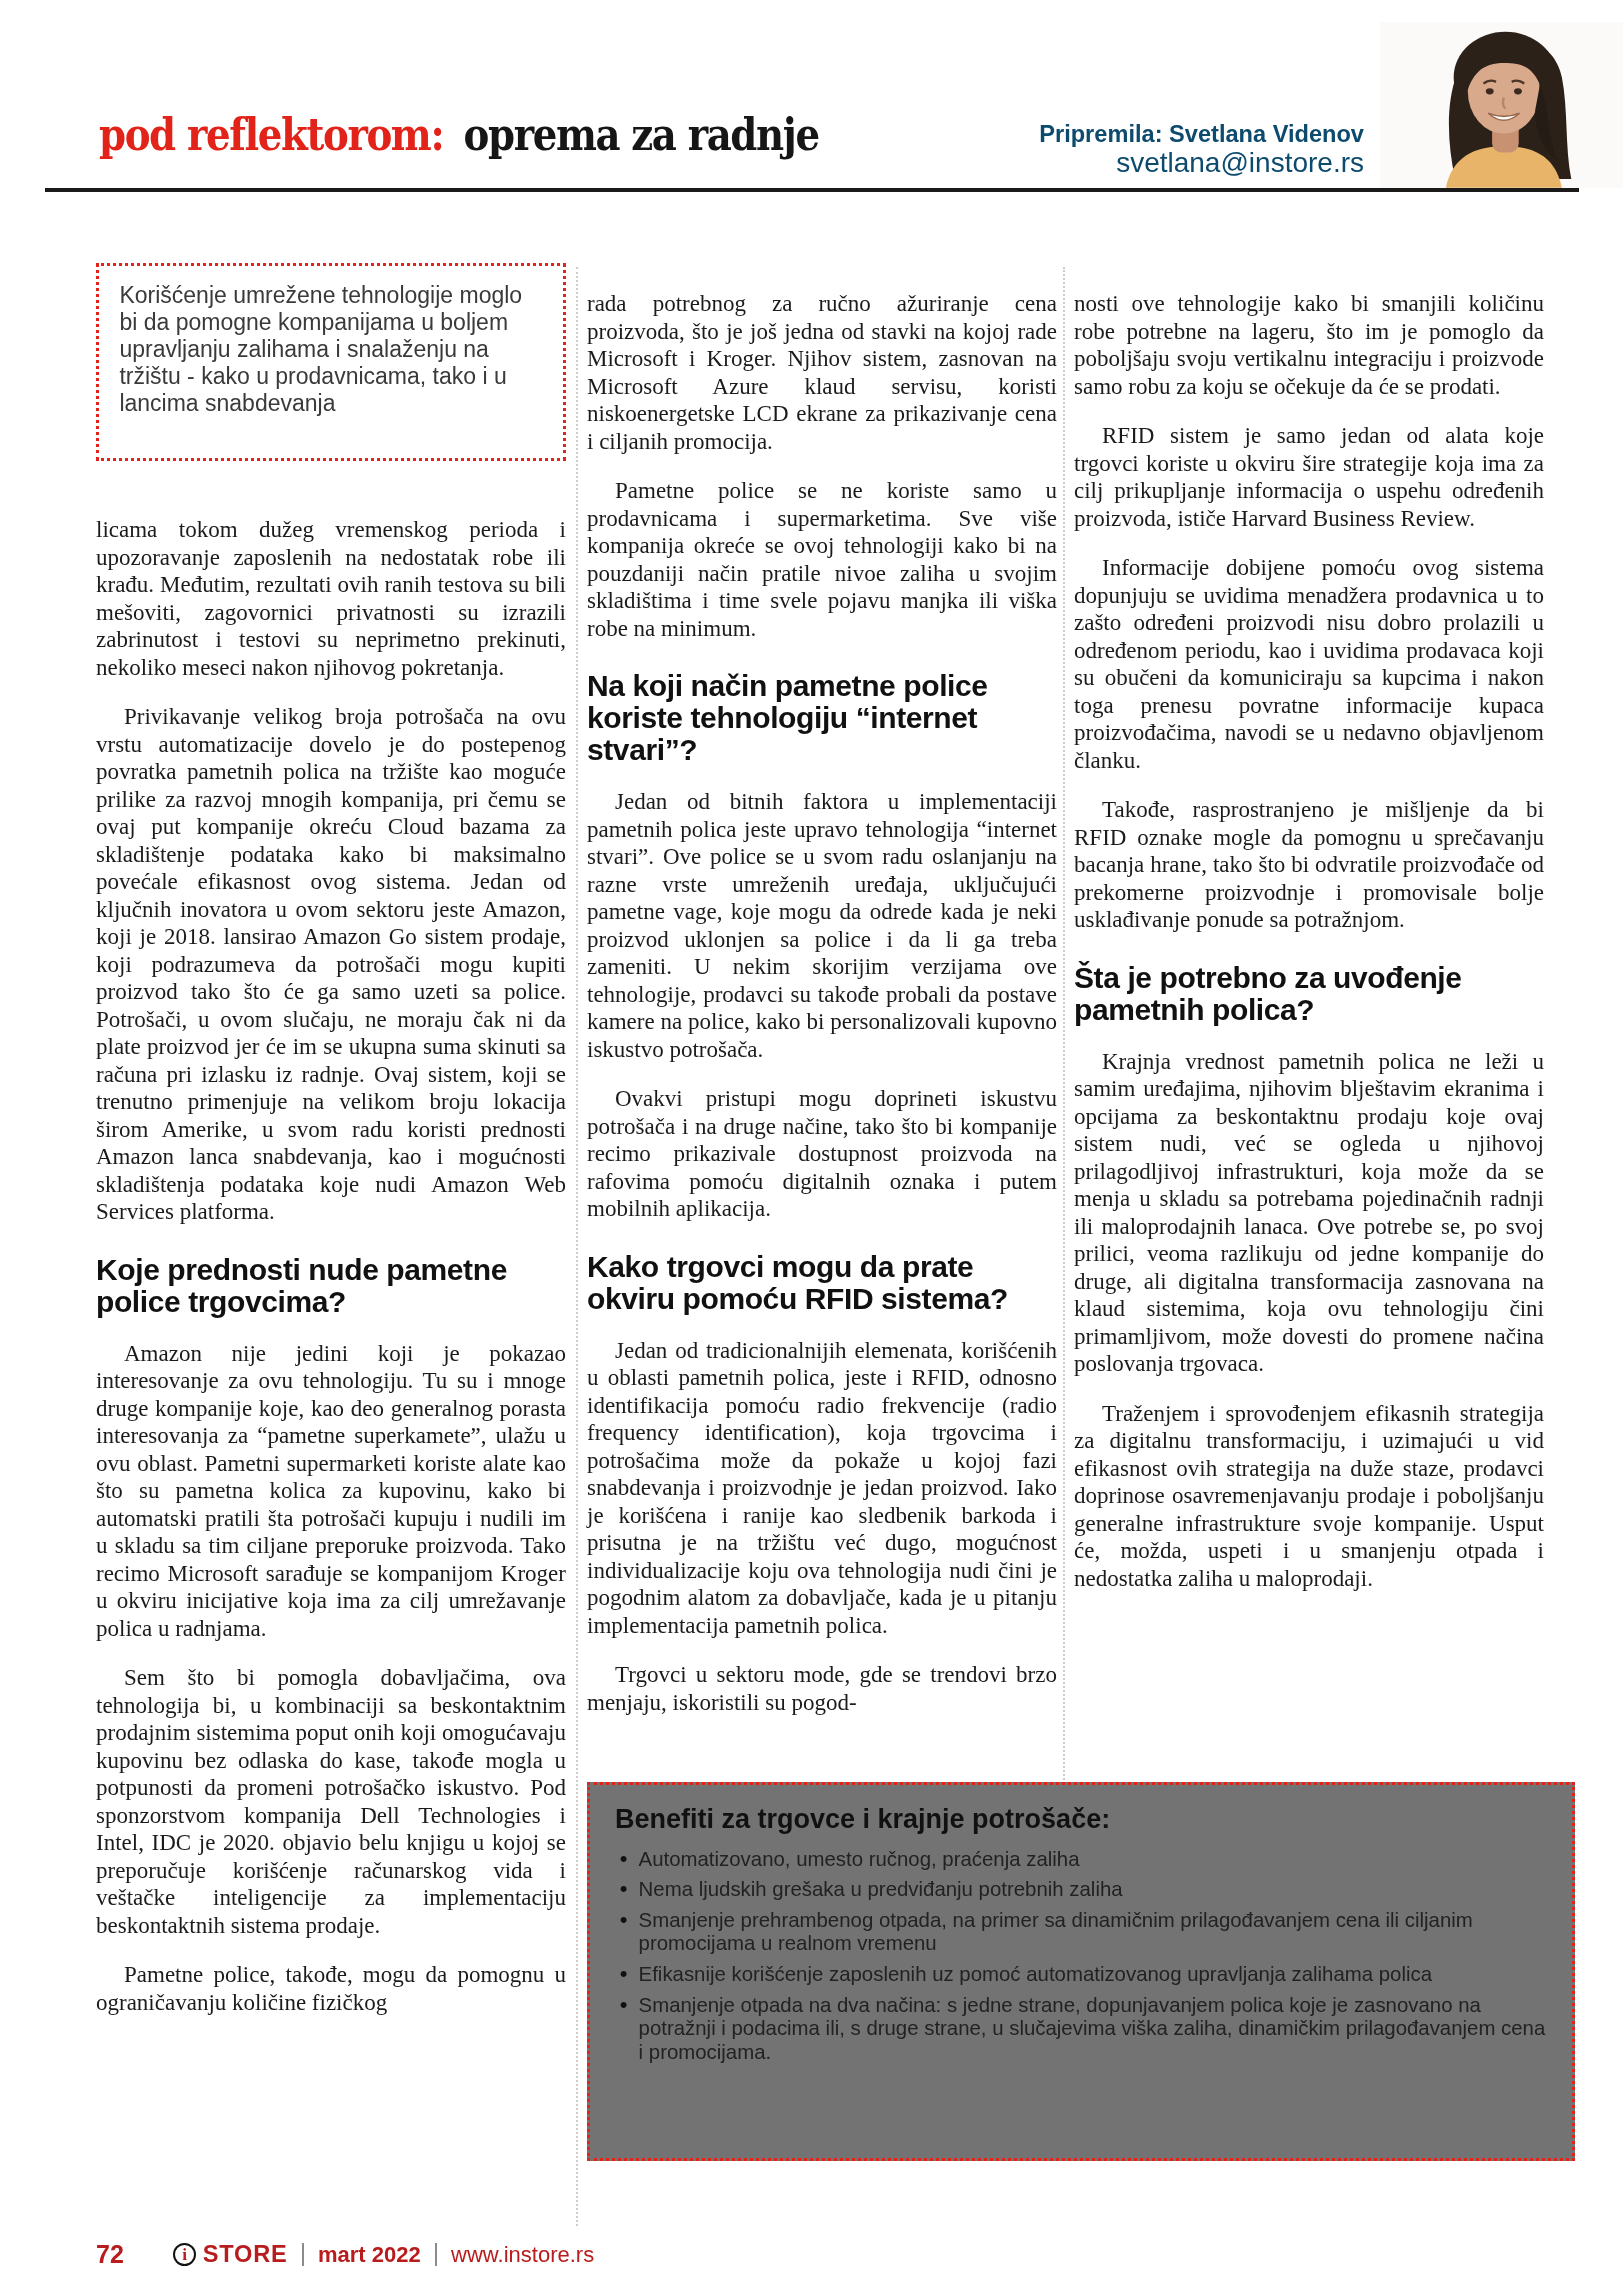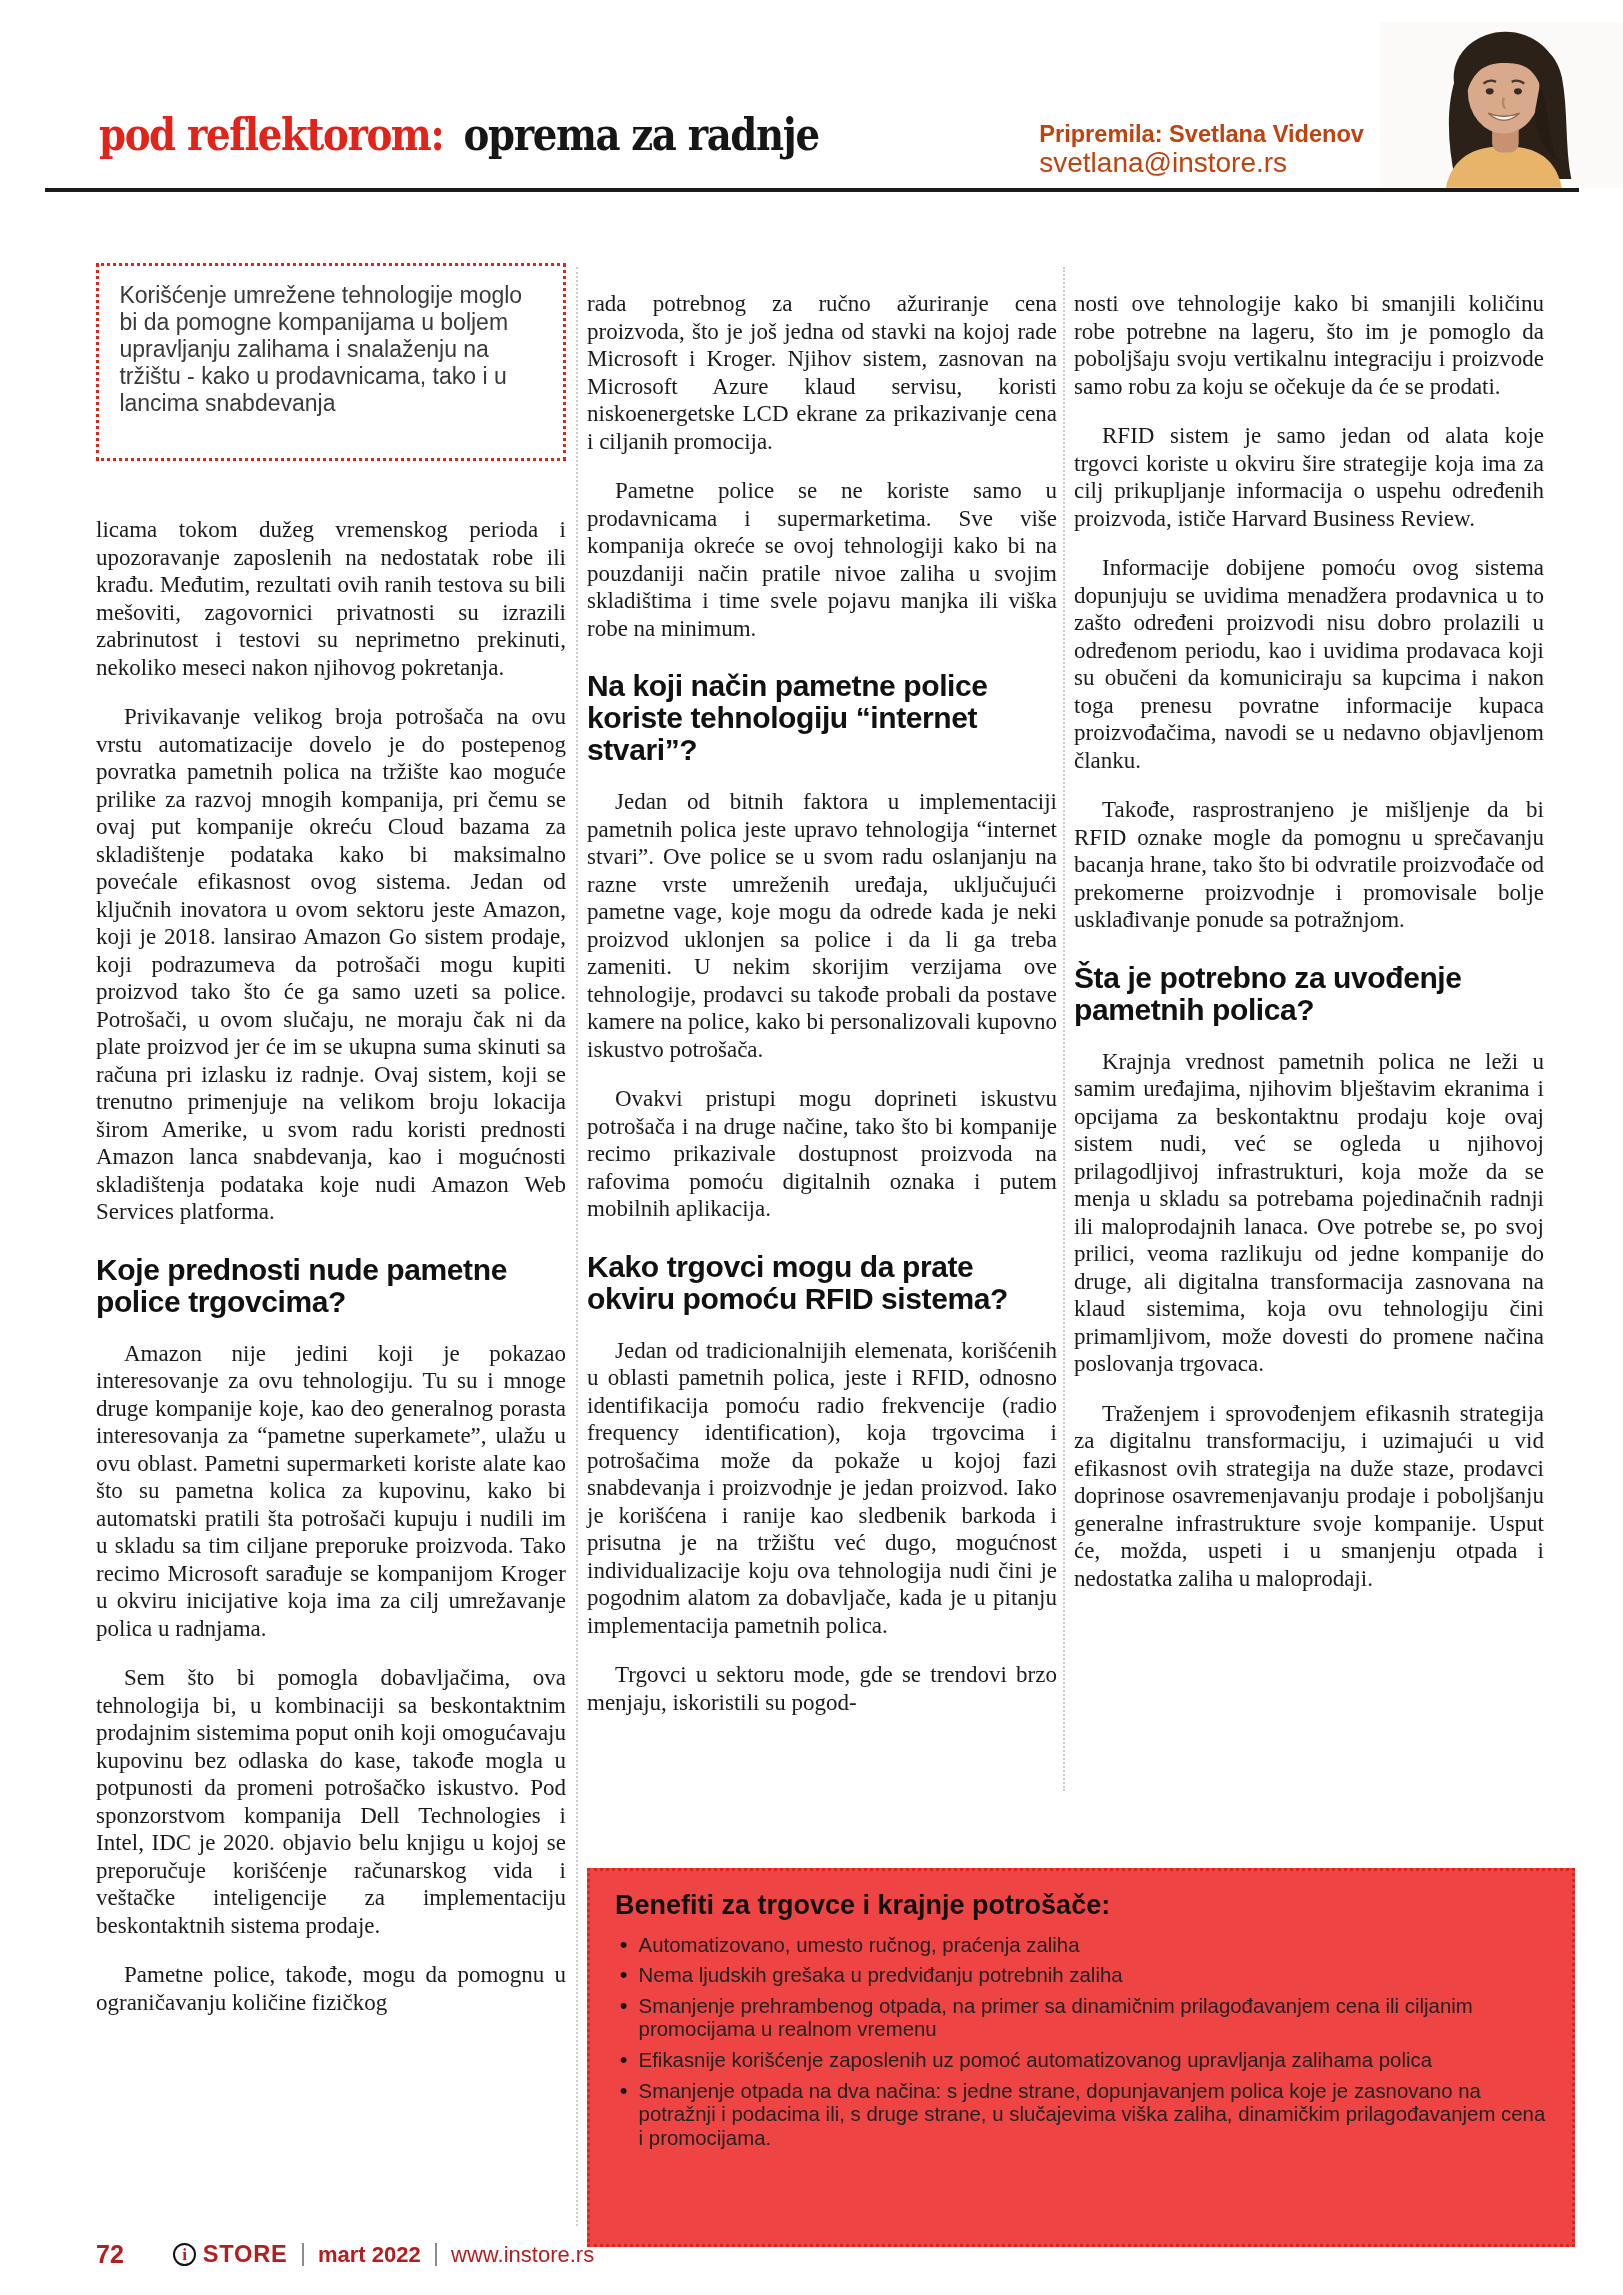--- a/index.html
+++ b/index.html
@@ -10,21 +10,21 @@
   }
   
   .masthead-title {
     position:absolute; left:99px; top:108px; margin:0;
     font-family:"DejaVu Serif", serif; font-weight:bold; font-size:45px;
     letter-spacing:-1.6px; white-space:nowrap;
     transform:scaleX(0.86); transform-origin:left center;
   }
   .masthead-title .kicker { color:#e2231a; }
   .masthead-title .topic  { color:#161616; margin-left:9.4px; }
-  .byline { position:absolute; right:259px; top:119px; color:#c2410c; }
+  .byline { position:absolute; right:259px; top:119px; text-align:right; color:#0c4a6e; }
   .byline .byline-name { font-weight:bold; font-size:23.6px; line-height:30px; }
   .byline .byline-email { font-size:28px; line-height:28px; }
   .author-photo { position:absolute; left:1380px; top:22px; width:243px; height:166px; overflow:hidden; }
   .header-rule { position:absolute; left:45px; top:188px; width:1534px; height:3.9px; background:#1a1a1a; }
 
   
   .intro-box {
     position:absolute; left:96px; top:263px; width:470px; height:198px;
     border:3.9px dotted #e2231a; padding:15.7px 20.4px;
   }
@@ -46,22 +46,22 @@
     font-family:"Liberation Sans", sans-serif; font-weight:bold;
     font-size:30px; line-height:32px; letter-spacing:-0.4px; color:#111;
     margin:28px 0 19px 0;
   }
   .vsep { position:absolute; width:0; border-left:2.4px dotted #cccccc; }
   .vsep-1 { left:576px;  top:267px; height:1959px; }
   .vsep-2 { left:1063px; top:267px; height:1524px; }
 
   
   .benefits-box {
-    position:absolute; left:587px; top:1868px; width:988px; height:379px;
-    border:3.9px dotted #e2231a; padding:19px 25px; background:#ef4444;
+    position:absolute; left:587px; top:1782px; width:988px; height:379px;
+    border:3.9px dotted #e2231a; padding:19px 25px; background:#737373;
   }
   .benefits-box h3 {
     margin:0 0 12.6px 0; font-size:27px; line-height:31px; font-weight:bold; color:#111;
   }
   .benefits-box ul { margin:0; padding:0; list-style:none; }
   .benefits-box li {
     position:relative; padding-left:23.6px; margin-top:7px;
     font-size:20.4px; line-height:23.6px; color:#222;
   }
   .benefits-box li::before {

